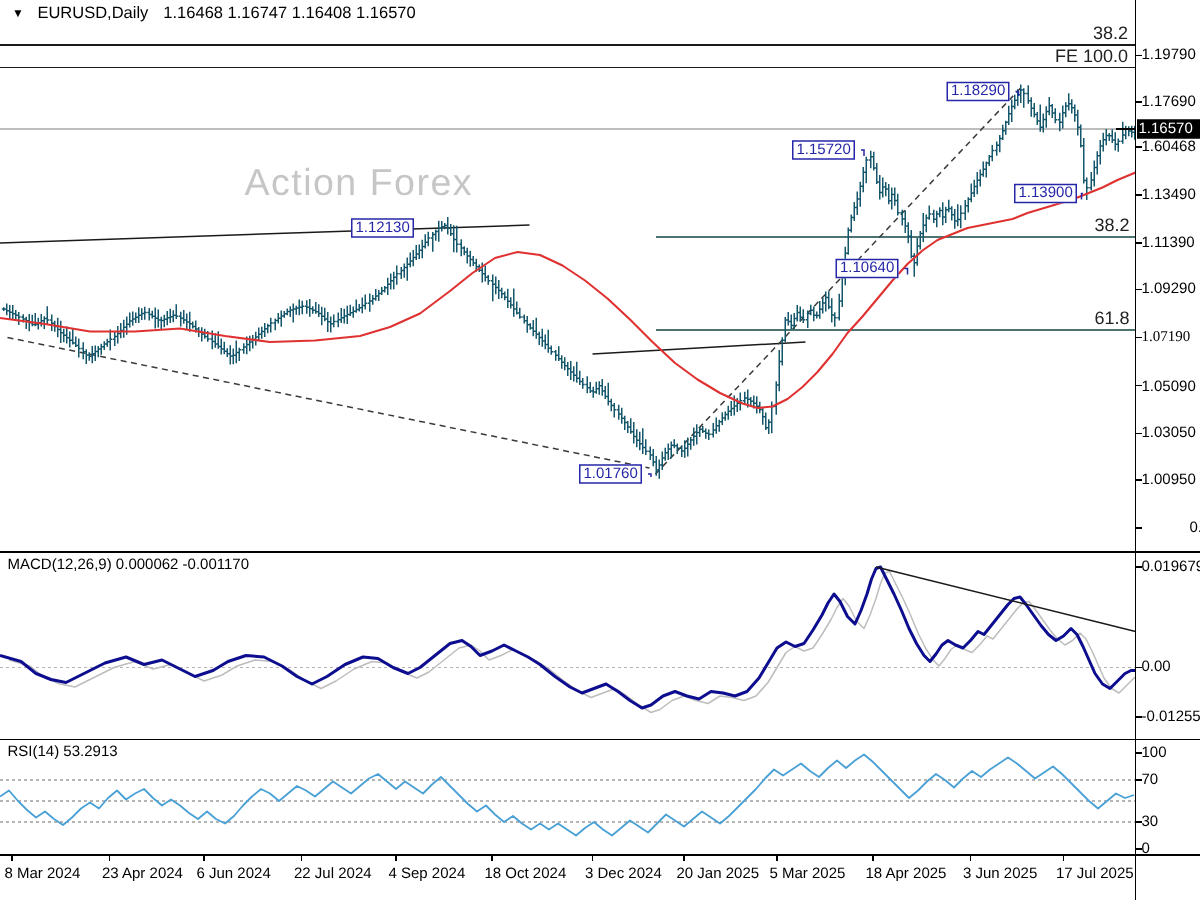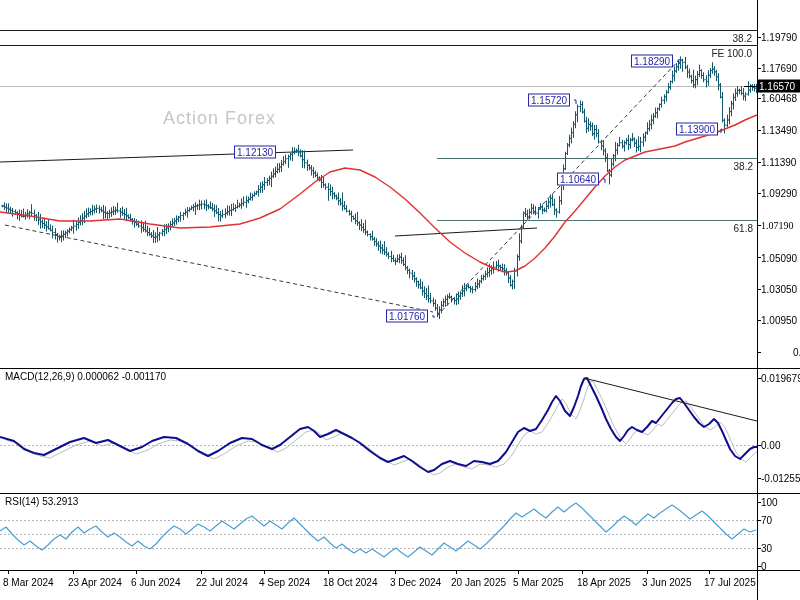--- a/index.html
+++ b/index.html
@@ -3,25 +3,25 @@
 <meta charset="utf-8">
 <style>
   html,body{margin:0;padding:0;background:#fff;}
   body{width:800px;height:600px;overflow:hidden;font-family:"Liberation Sans",sans-serif;}
   #root{position:relative;width:800px;height:600px;background:#fff;}
   .t{position:absolute;white-space:nowrap;}
   #title{top:3px;left:8px;font-size:11px;color:#000;z-index:3;}
   #title .sym{margin-left:9px;}
   #title .ohlc{margin-left:10px;}
   .dd{font-size:8px;vertical-align:1px;}
-  #wm{left:163px;top:108px;font-size:18px;color:#c6c6c6;letter-spacing:1px;z-index:0;}
+  #wm{left:163px;top:108px;font-size:25px;color:#c6c6c6;letter-spacing:1px;z-index:0;}
   svg#ovl{position:absolute;left:0;top:0;z-index:1;}
   .ax{font-size:10px;color:#000;left:761px;transform:translateY(-50%);z-index:2;}
   .date{font-size:10px;color:#000;top:577px;z-index:2;}
-  .fib{font-size:10px;color:#222;transform:translateY(-50%);text-align:left;z-index:2;margin-top:16px;}
+  .fib{font-size:12px;color:#222;transform:translateY(-50%);text-align:left;z-index:2;}
   .pbox{font-size:10px;color:#2626a8;border:1px solid #2626a8;background:#fff;padding:0 2px;line-height:11px;height:11px;transform:translateY(-50%);z-index:3;}
   .tag{left:758px;width:40px;font-size:10px;color:#fff;background:#000;padding:0 1px;line-height:13px;height:13px;transform:translateY(-50%);z-index:3;}
   .plabel{font-size:10px;color:#000;z-index:3;}
   .panel{position:absolute;left:0;width:757px;z-index:2;}
 </style>
 </head>
 <body>
 
 <div id="root">
   <div class="t" id="wm">Action Forex</div>
@@ -96,20 +96,23 @@
       <line x1="582" y1="570" x2="582" y2="574" stroke="#000" stroke-width="1" shape-rendering="crispEdges"></line>
       <line x1="647" y1="570" x2="647" y2="574" stroke="#000" stroke-width="1" shape-rendering="crispEdges"></line>
       <line x1="709" y1="570" x2="709" y2="574" stroke="#000" stroke-width="1" shape-rendering="crispEdges"></line>
       <polyline points="677,61 679,61 679,64" fill="none" stroke="#2626a8" stroke-width="1"></polyline>
       <polyline points="574,100 576,100 576,104" fill="none" stroke="#2626a8" stroke-width="1"></polyline>
       <polyline points="722,129 721,129 721,133" fill="none" stroke="#2626a8" stroke-width="1"></polyline>
       <polyline points="603,179 605,179 605,183" fill="none" stroke="#2626a8" stroke-width="1"></polyline>
       <polyline points="432,316 434,316 434,318" fill="none" stroke="#2626a8" stroke-width="1"></polyline>
     </svg>
 
+  <div class="t" id="title">
+    <span class="dd">▼</span><span class="sym">EURUSD,Daily</span><span class="ohlc">1.16468 1.16747 1.16408 1.16570</span>
+  </div>
 
   <div class="t plabel" style="left:5px;top:371px;text-align:center;">MACD(12,26,9) 0.000062 -0.001170</div>
   <div class="t plabel" style="left:5px;top:496px;">RSI(14) 53.2913</div>
 
   <div class="t tag" style="top: 86px;">1.16570</div>
 <div class="t ax" style="top: 37px;">1.19790</div>
     <div class="t ax" style="top: 68px;">1.17690</div>
     <div class="t ax" style="top: 98px;">1.60468</div>
     <div class="t ax" style="top: 130px;">1.13490</div>
     <div class="t ax" style="top: 162px;">1.11390</div>

